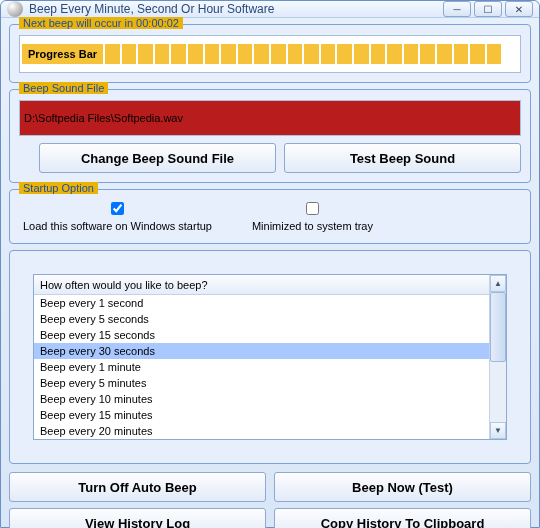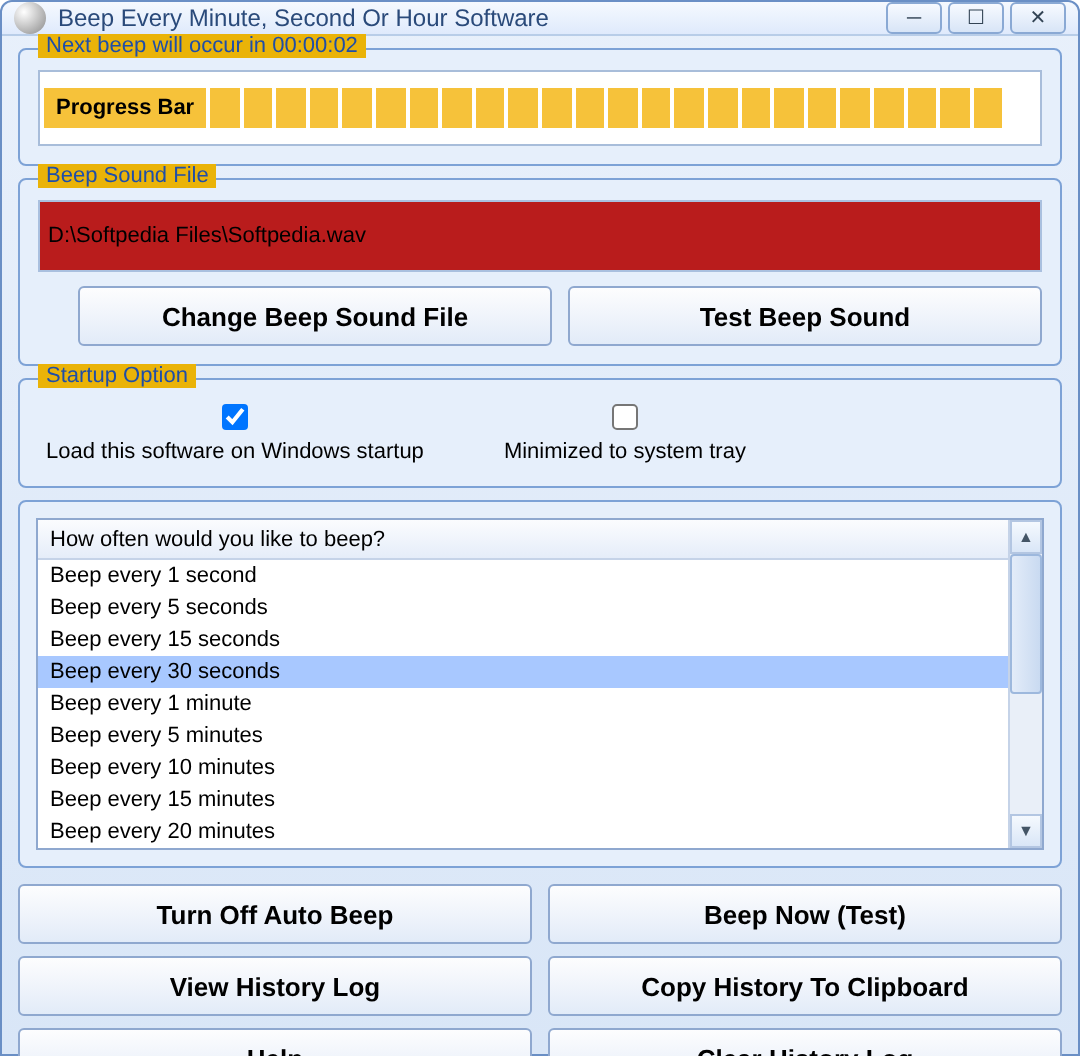--- a/index.html
+++ b/index.html
@@ -139,21 +139,21 @@
     display: flex;
     align-items: center;
     gap: 5px;
     flex-direction: column;
   }
   .chk input { width: 13px; height: 13px; }
   .list-area {
     border: 1px solid #7da2d6;
     border-radius: 4px;
     background: #e6effb;
-    padding: 8px;
+    padding: 23px;
     display: flex;
     flex-direction: column;
   }
   .list-wrap {
     display: flex;
     border: 1px solid #8fa8cf;
     background: #fff;
   }
   .list-header {
     height: 20px;

